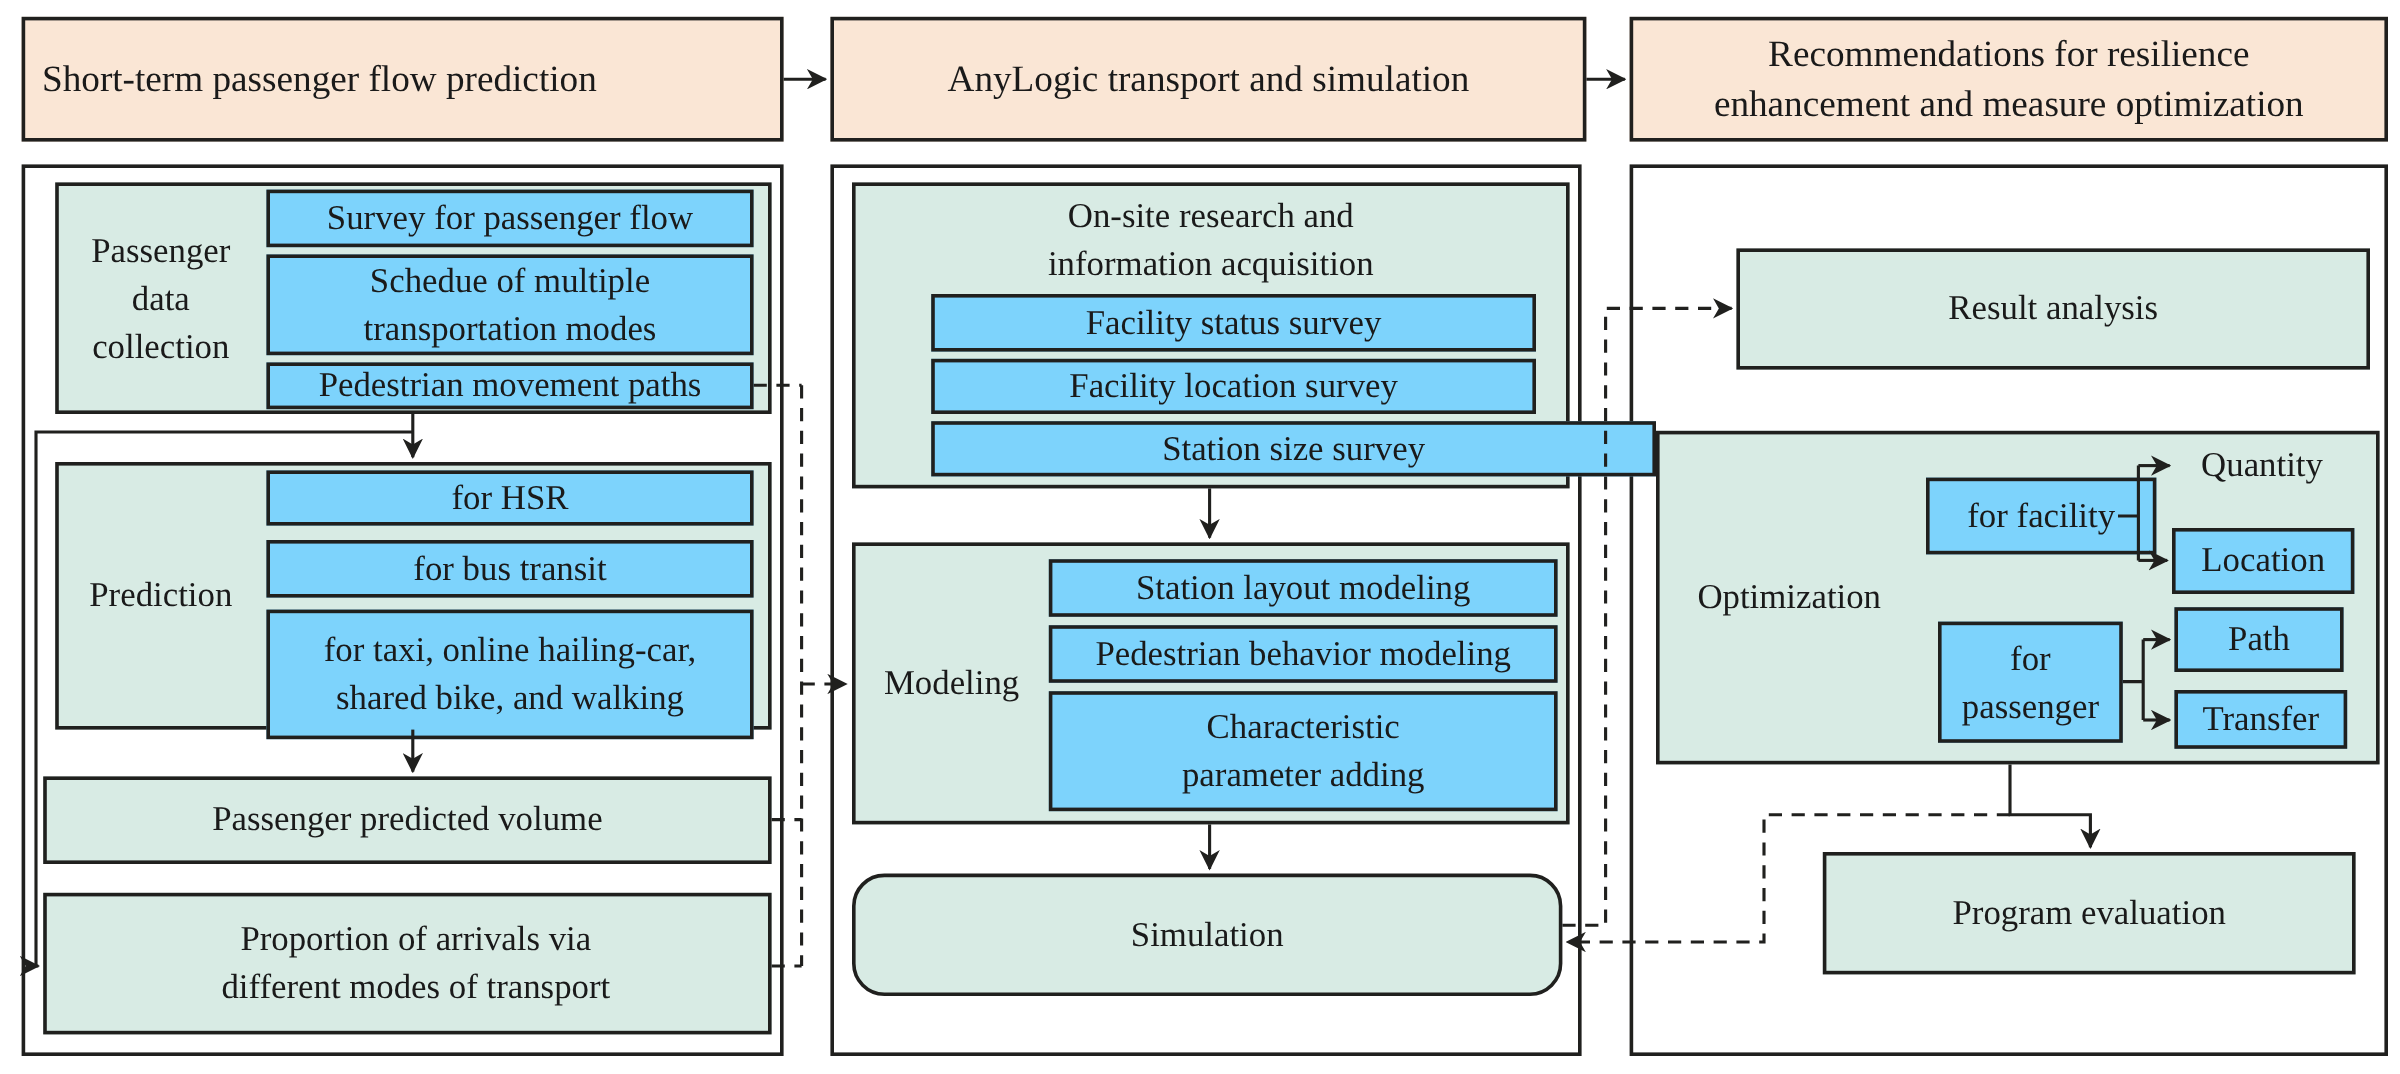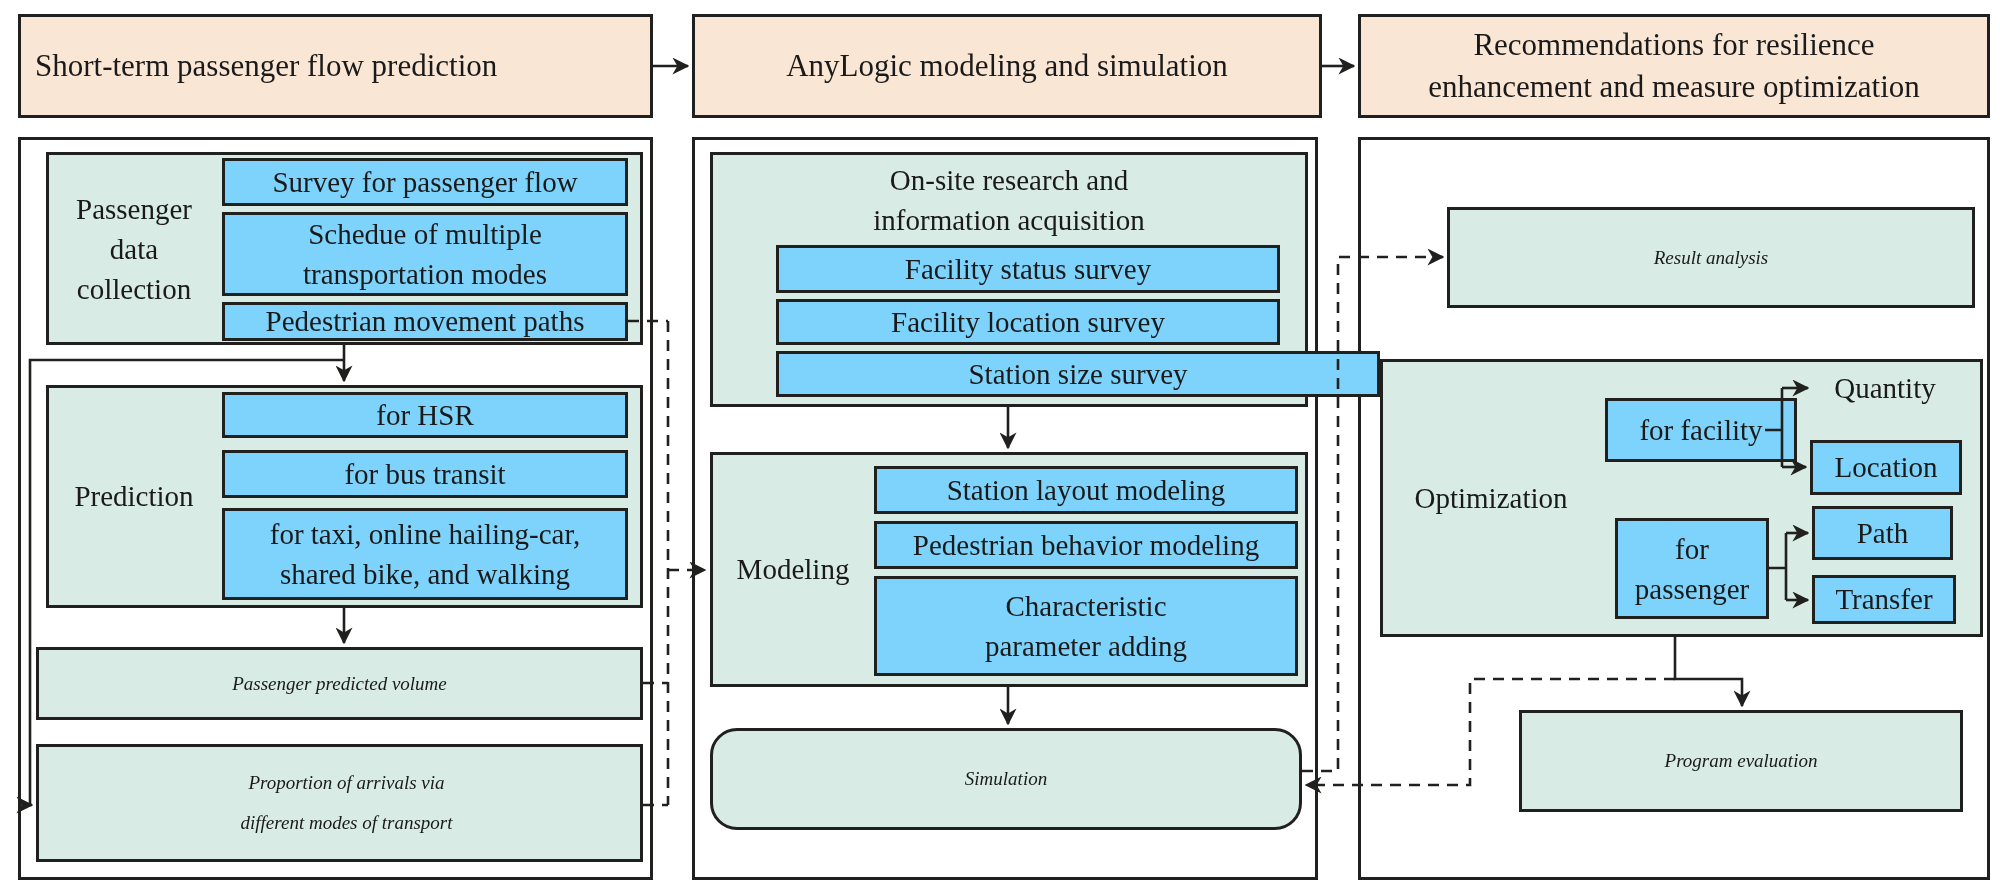--- a/index.html
+++ b/index.html
@@ -21,33 +21,33 @@
   .header.left-align{justify-content:flex-start;text-align:left;padding-left:14px;}
   .panel{background:#ffffff;}
   .teal{background:var(--teal-fill);}
   .white{background:#7dd3fc;font-size:29px;}
   .label{
     position:absolute;box-sizing:border-box;display:flex;align-items:center;justify-content:center;
     text-align:center;font-size:29px;
   }
   .lines span{display:block;line-height:40px;}
   .hlines span{display:block;line-height:42px;}
-  .fs29{font-size:19px;font-style:italic;}
+  .fs29{font-size:29px;}
   #wires{position:absolute;left:0;top:0;width:2000px;height:895px;pointer-events:none;z-index:5;}
 </style>
 </head>
 <body>
 
 <div class="canvas">
 
   <div class="box header left-align" style="left:18px;top:14px;width:635px;height:104px;">
     <span>Short-term passenger flow prediction</span>
   </div>
   <div class="box header" style="left:692px;top:14px;width:630px;height:104px;">
-    <span>AnyLogic modeling and simulation</span>
+    <span>AnyLogic transport and simulation</span>
   </div>
   <div class="box header hlines" style="left:1358px;top:14px;width:632px;height:104px;">
     <div>
       <span>Recommendations for resilience</span>
       <span>enhancement and measure optimization</span>
     </div>
   </div>
 
   <div class="box panel" style="left:18px;top:137px;width:635px;height:743px;"></div>
   <div class="box panel" style="left:692px;top:137px;width:626px;height:743px;"></div>
@@ -77,21 +77,21 @@
   <div class="box teal" style="left:46px;top:385px;width:597px;height:223px;"></div>
   <div class="label" style="left:46px;top:385px;width:176px;height:223px;">
     <span>Prediction</span>
   </div>
   <div class="box white" style="left:222px;top:392px;width:406px;height:46px;">
     <span>for HSR</span>
   </div>
   <div class="box white" style="left:222px;top:450px;width:406px;height:48px;">
     <span>for bus transit</span>
   </div>
-  <div class="box white lines" style="left:222px;top:508px;width:406px;height:92px;">
+  <div class="box white lines" style="left:222px;top:508px;width:406px;height:108px;">
     <div>
       <span>for taxi, online hailing-car,</span>
       <span>shared bike, and walking</span>
     </div>
   </div>
 
   <div class="box teal fs29" style="left:36px;top:647px;width:607px;height:73px;">
     <span>Passenger predicted volume</span>
   </div>
   <div class="box teal fs29 lines" style="left:36px;top:744px;width:607px;height:118px;padding-left:14px;">

